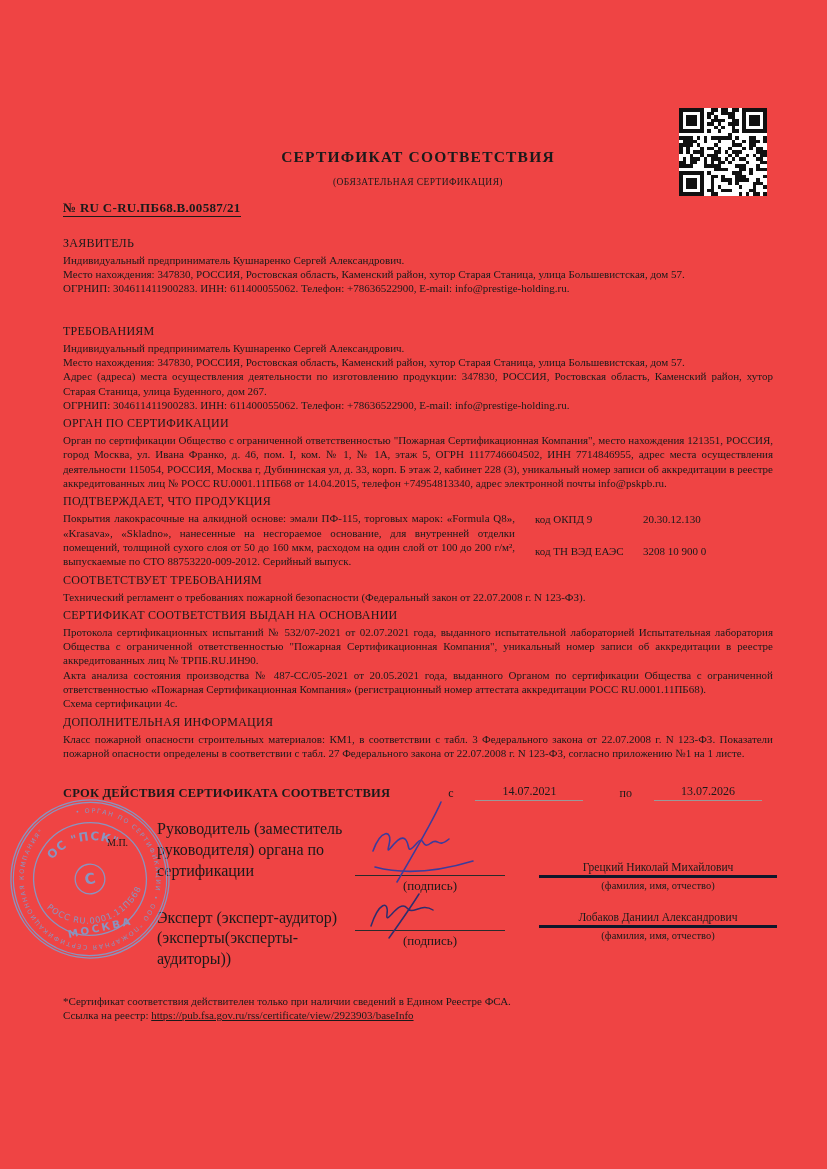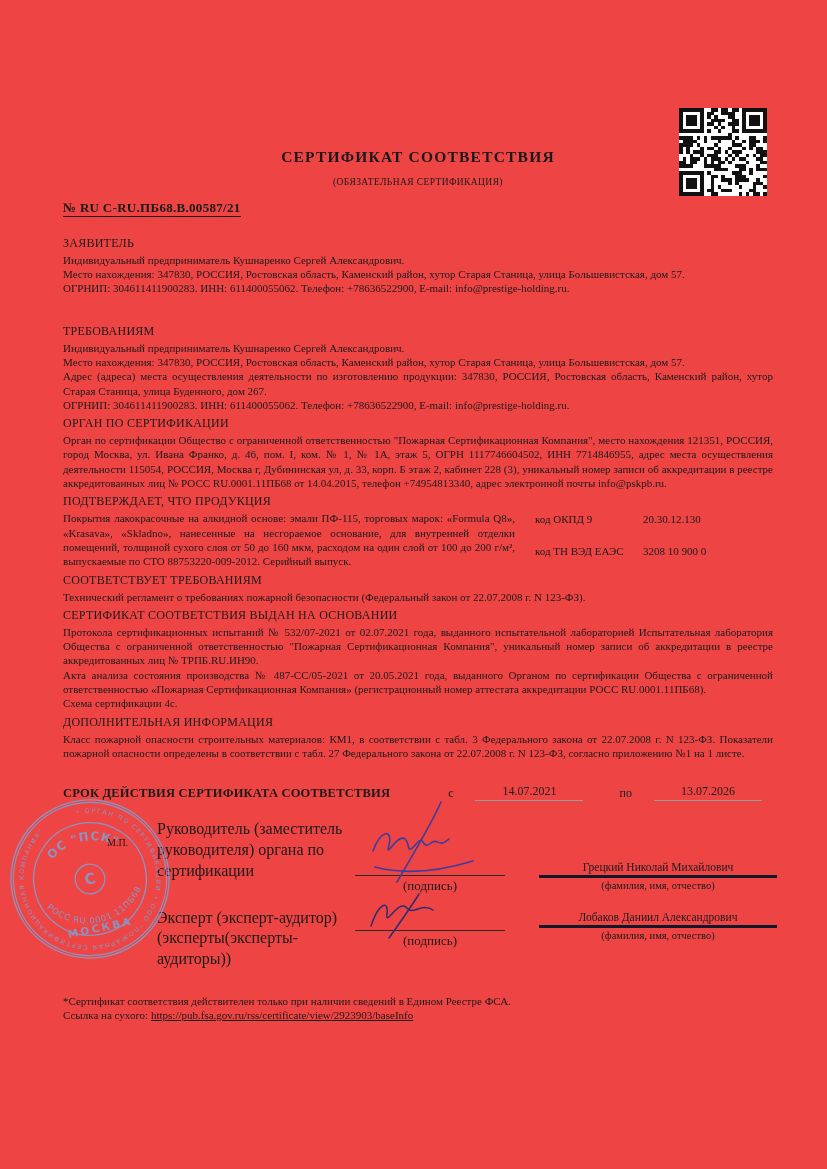--- a/index.html
+++ b/index.html
@@ -436,18 +436,18 @@
       <div class="name-block2">
         <div class="name">Лобаков Даниил Александрович</div>
         <div class="name-caption">(фамилия, имя, отчество)</div>
       </div>
     </div>
   </div>
 
   <div class="footer">
     <p class="body">*Сертификат соответствия действителен только при наличии сведений в Едином Реестре ФСА.</p>
     <p class="body reg-line">
-      <span>Ссылка на сухого:</span>
+      <span>Ссылка на реестр:</span>
       <a class="reg-link">https://pub.fsa.gov.ru/rss/certificate/view/2923903/baseInfo</a>
     </p>
   </div>
 
 </div>
 
 </body></html>

